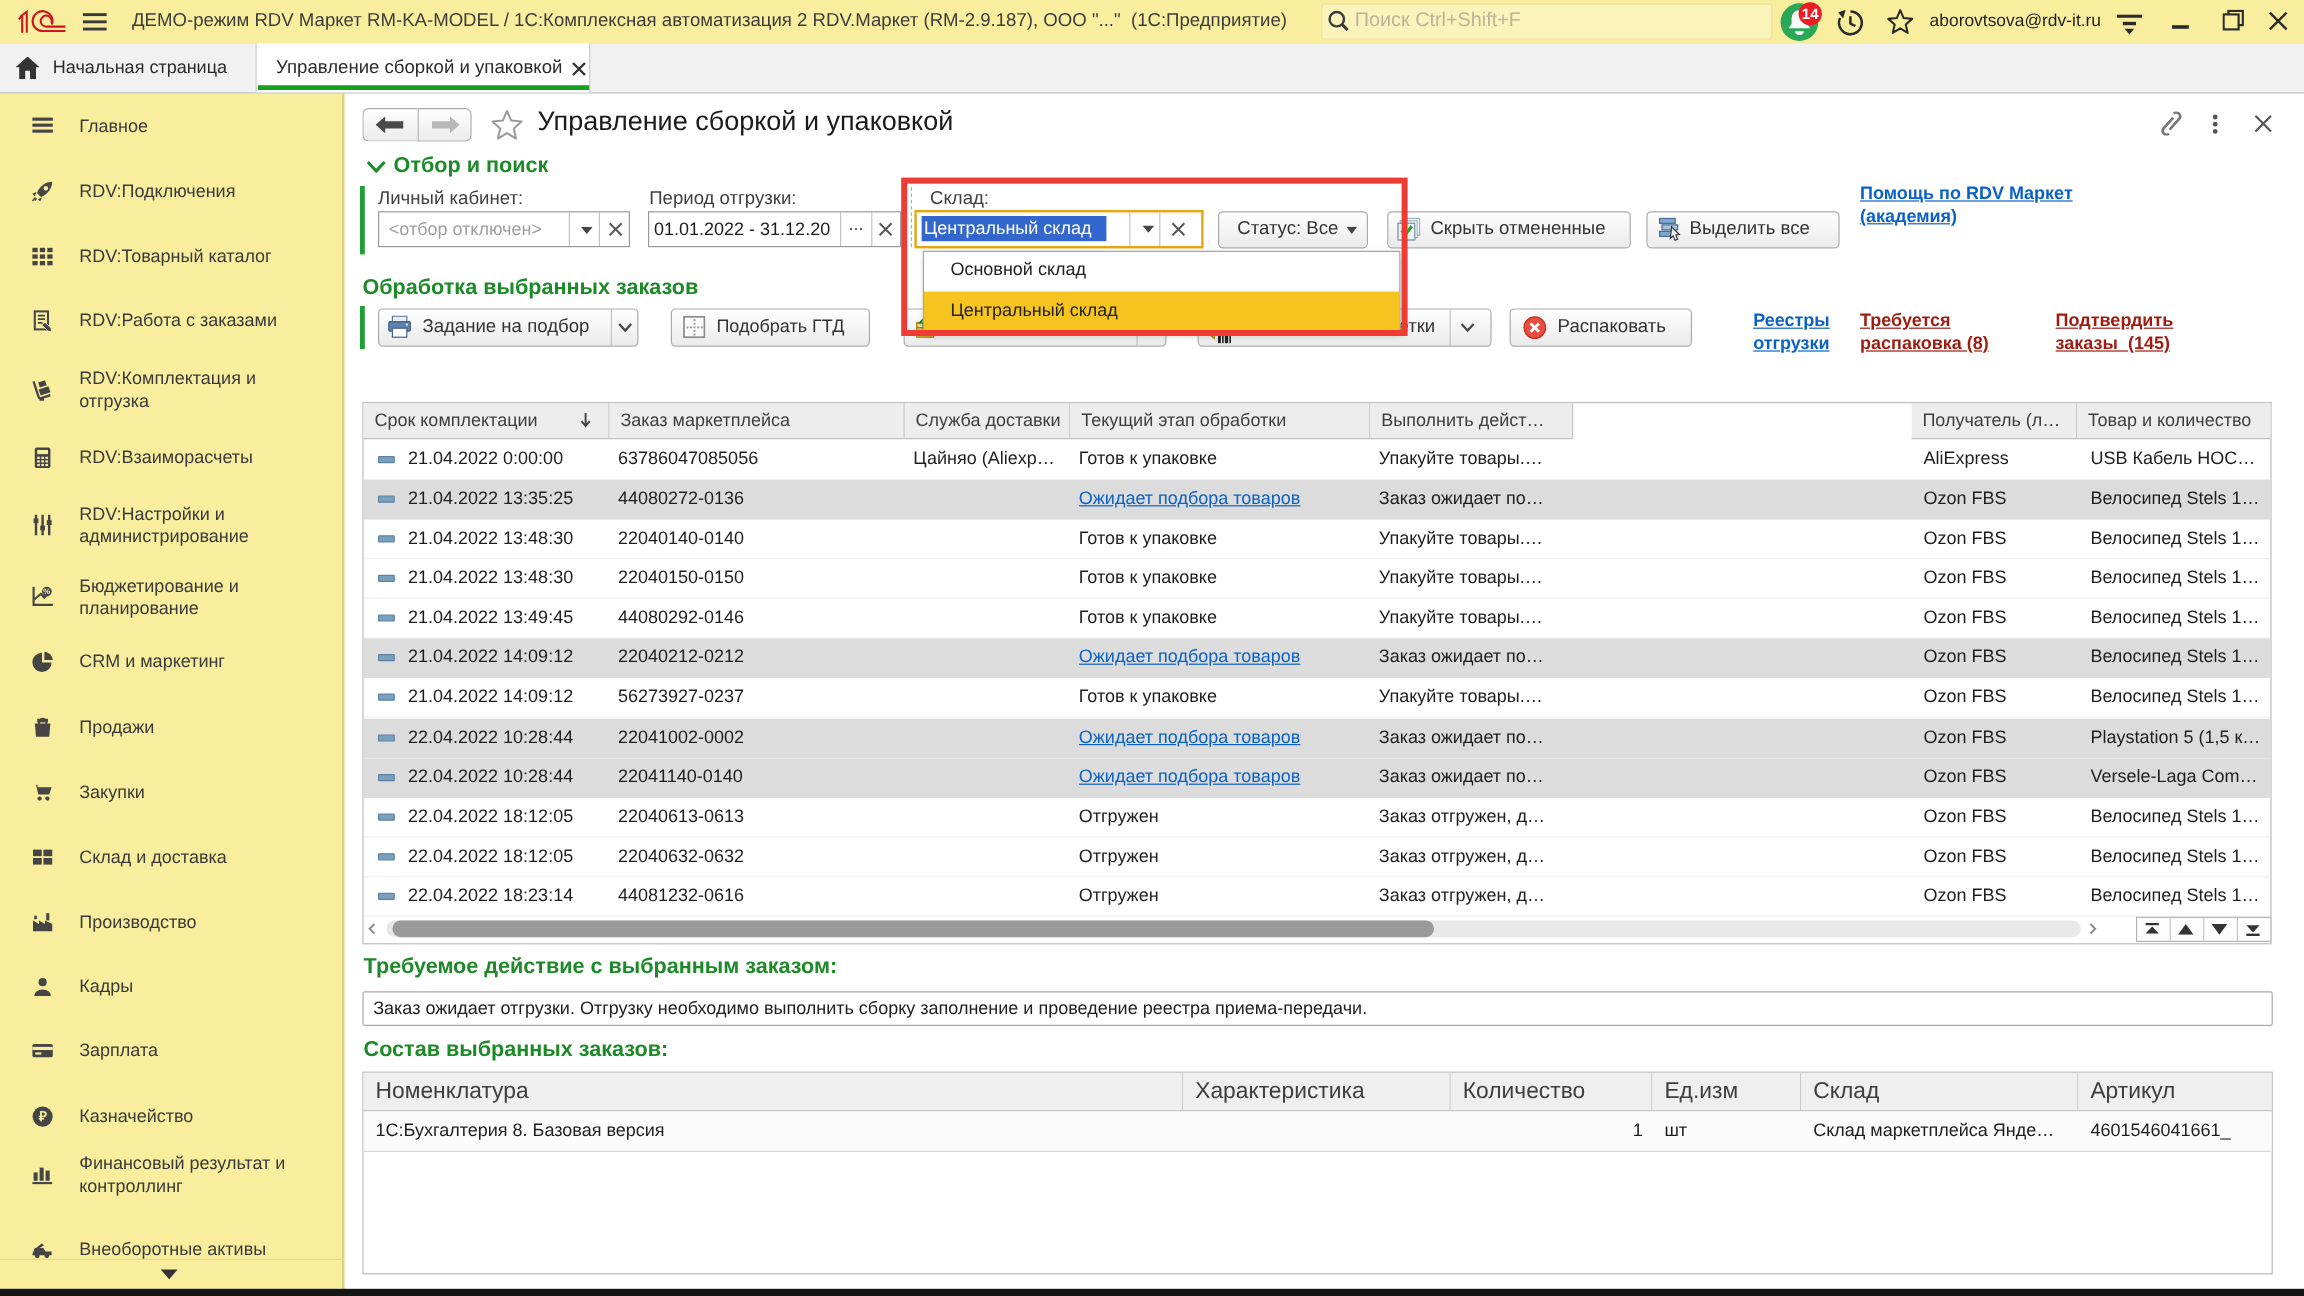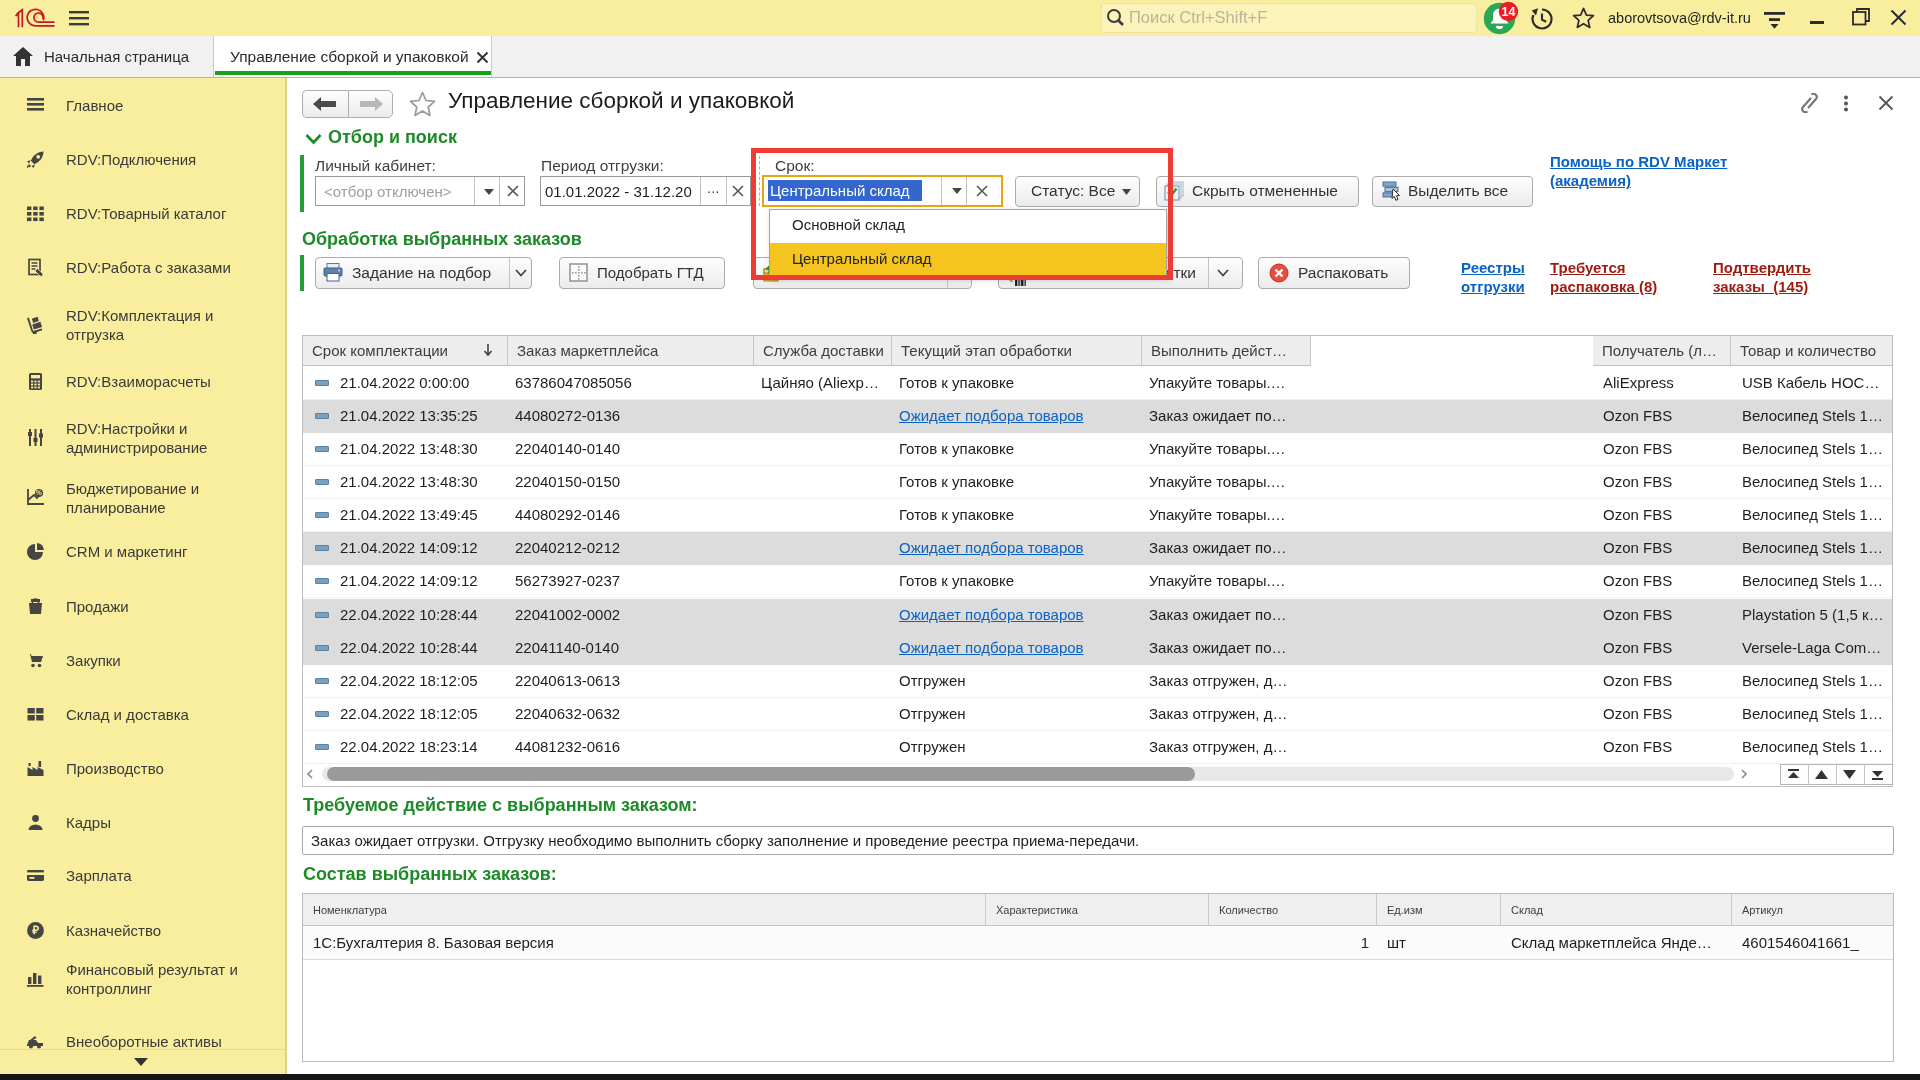--- a/index.html
+++ b/index.html
@@ -58,21 +58,21 @@
 #t1 { left:302px; top:335px; width:1591px; height:452px; border:1px solid #bdbdbd; background:#fff; }
 .th { position:absolute; top:336px; height:30px; background:#ededed; border-right:1px solid #c6c6c6; border-bottom:1px solid #c0c0c0; font-size:15px; color:#3e3e3e; line-height:30px; padding-left:9px; white-space:nowrap; overflow:hidden; }
 .tr { position:absolute; width:1589px; height:33px; font-size:15px; color:#1e1e1e; }
 .gray { background:#dcdcdc; }
 .td { position:absolute; top:7px; white-space:nowrap; overflow:hidden; }
 .dash { position:absolute; left:12px; top:13px; width:14px; height:6px; background:#7ba0bd; border:1px solid #5c82a5; border-radius:1px; }
 .lnk { color:#0b62c5; text-decoration:underline; }
 
 
 #t2 { left:302px; top:893px; width:1592px; height:169px; border:1px solid #b9b9b9; background:#fff; }
-.th2 { position:absolute; top:894px; height:32px; background:#efefef; border-right:1px solid #c9c9c9; border-bottom:1px solid #c3c3c3; font-size:11px; color:#3e3e3e; line-height:32px; padding-left:10px; white-space:nowrap; overflow:hidden; }
+.th2 { position:absolute; top:894px; height:32px; background:#efefef; border-right:1px solid #c9c9c9; border-bottom:1px solid #c3c3c3; font-size:19px; color:#3e3e3e; line-height:32px; padding-left:10px; white-space:nowrap; overflow:hidden; }
 
 #footer { left:0; top:1074px; width:1920px; height:6px; background:#151515; }
 
 
 #ddl { left:769px; top:209px; width:398px; height:67px; background:#fff; border:1px solid #a5a5a5; box-shadow:2px 3px 6px rgba(0,0,0,0.25); }
 #ddl1 { left:792px; top:216px; font-size:15px; color:#222; }
 #ddl2bg { left:770px; top:243px; width:396px; height:33px; background:#f5c41f; }
 #ddl2 { left:792px; top:250px; font-size:15px; color:#222; }
 #redrect { left:751px; top:148px; width:422px; height:132px; border:5px solid #ee3b33; }
 </style>
@@ -88,20 +88,21 @@
         <path d="M40.5 14.2 H24.5 A4.6 4.6 0 1 1 28.9 10.9"></path>
       </g>
     </svg>
   <svg class="abs" style="left:69px;top:10px;width:20px;height:16px" viewBox="0 0 20 16">
       <g fill="#3a3a3a">
         <rect x="0" y="1" width="20" height="2.4"></rect>
         <rect x="0" y="7" width="20" height="2.4"></rect>
         <rect x="0" y="13" width="20" height="2.4"></rect>
       </g>
     </svg>
+  <div class="abs" id="ttext">ДЕМО-режим RDV Маркет RM-KA-MODEL / 1С:Комплексная автоматизация 2 RDV.Маркет (RM-2.9.187), ООО "..."&nbsp;&nbsp;(1С:Предприятие)</div>
   <div class="abs" id="searchbox"></div>
   <svg class="abs" style="left:1106px;top:8px;width:19px;height:19px" viewBox="0 0 19 19">
       <circle cx="8" cy="8" r="6" fill="none" stroke="#3c3c3c" stroke-width="2"></circle>
       <path d="M12.5 12.5 L17 17" stroke="#3c3c3c" stroke-width="2.6"></path>
     </svg>
   <div class="abs" id="searchph">Поиск Ctrl+Shift+F</div>
   <circle class="abs"></circle>
   <svg class="abs" style="left:1483px;top:1px;width:36px;height:35px" viewBox="0 0 36 35">
       <circle cx="16.5" cy="17.5" r="15.7" fill="#2aa858"></circle>
       <path d="M16.5 7.5 a6.5 6.5 0 0 1 6.5 6.5 v5 l2.5 3.5 h-18 l2.5 -3.5 v-5 a6.5 6.5 0 0 1 6.5-6.5 z" fill="#fff"></path>
@@ -348,21 +349,21 @@
     </svg>
 
   <svg class="abs" style="left:305px;top:133px;width:17px;height:12px" viewBox="0 0 17 12">
       <path d="M1.5 2 L8.5 9.5 L15.5 2" fill="none" stroke="#1d8a28" stroke-width="2.6"></path>
     </svg>
   <div class="abs ghead" style="left:328px;top:127px">Отбор и поиск</div>
 
   <div class="abs gbar" style="left:300px;top:155px;height:57px"></div>
   <div class="abs lbl" style="left:315px;top:157px">Личный кабинет:</div>
   <div class="abs lbl" style="left:541px;top:157px">Период отгрузки:</div>
-  <div class="abs lbl" style="left:775px;top:157px">Срок:</div>
+  <div class="abs lbl" style="left:775px;top:157px">Склад:</div>
 
   <div class="abs fld" style="left:315px;top:176px;width:210px">
     <div class="abs" style="left:8px;top:6px;font-size:15px;color:#9f9f9f">&lt;отбор отключен&gt;</div>
     <div class="fsep" style="left:158px"></div>
     <svg class="abs" style="left:168px;top:12px;width:10px;height:6px" viewBox="0 0 10 6">
         <path d="M0 0 L10 0 L5 6 Z" fill="#444"></path>
       </svg>
     <div class="fsep" style="left:183px"></div>
     <svg class="abs" style="left:191px;top:8px;width:12px;height:12px" viewBox="0 0 12 12">
         <path d="M1 1 L11 11 M11 1 L1 11" stroke="#555" stroke-width="1.6"></path>

